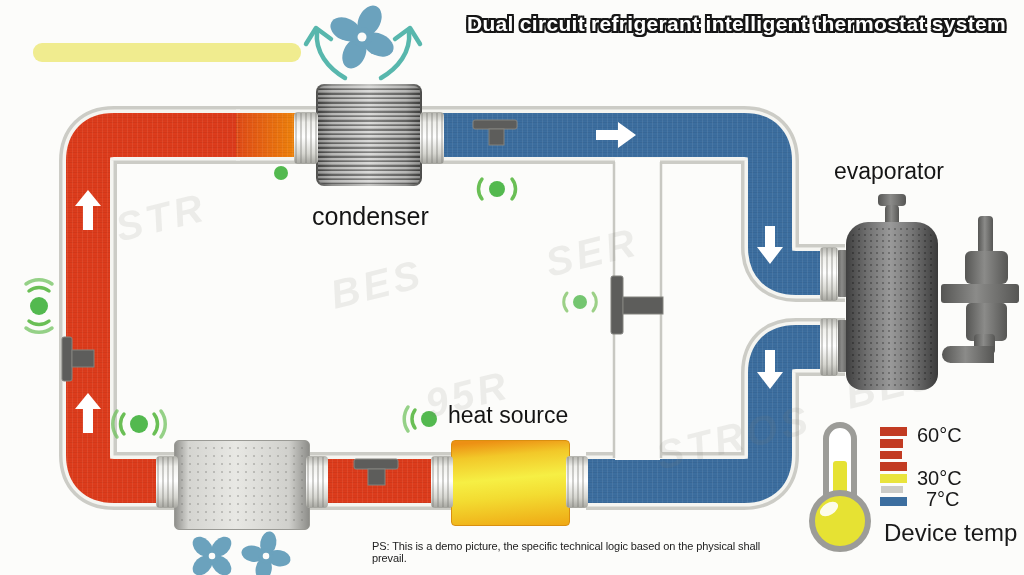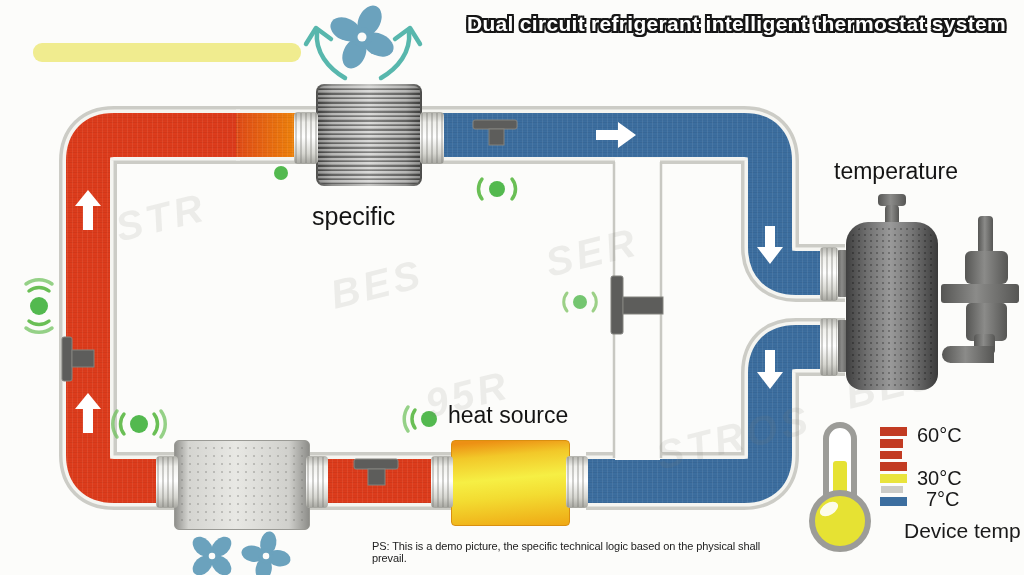--- a/index.html
+++ b/index.html
@@ -264,30 +264,30 @@
 
   <div class="conn" style="left:294px;top:112px;width:24px;height:52px;"></div>
   <div class="conn" style="left:420px;top:112px;width:24px;height:52px;"></div>
   <div class="conn" style="left:156px;top:456px;width:22px;height:52px;"></div>
   <div class="conn" style="left:306px;top:456px;width:22px;height:52px;"></div>
   <div class="conn" style="left:431px;top:456px;width:22px;height:52px;"></div>
   <div class="conn" style="left:566px;top:456px;width:22px;height:52px;"></div>
   <div class="conn" style="left:820px;top:247px;width:18px;height:54px;"></div>
   <div class="conn" style="left:820px;top:318px;width:18px;height:58px;"></div>
 
-  <div class="abs lbl lbl-condenser">specific</div>
-  <div class="abs lbl lbl-compressor">temperature</div>
+  <div class="abs lbl lbl-condenser">condenser</div>
+  <div class="abs lbl lbl-compressor">evaporator</div>
   <div class="abs lbl lbl-heat">heat source</div>
 
   <div class="lb" style="left:880px;top:427px;width:27px;height:9px;background:#c23b22;"></div>
   <div class="lb" style="left:880px;top:439px;width:23px;height:9px;background:#c23b22;"></div>
   <div class="lb" style="left:880px;top:451px;width:22px;height:8px;background:#c23b22;"></div>
   <div class="lb" style="left:880px;top:462px;width:27px;height:9px;background:#c23b22;"></div>
   <div class="lb" style="left:880px;top:474px;width:27px;height:9px;background:#e9e43c;"></div>
   <div class="lb" style="left:881px;top:486px;width:22px;height:7px;background:#cbcbc7;"></div>
   <div class="lb" style="left:880px;top:497px;width:27px;height:9px;background:#3c6e9f;"></div>
   <div class="abs leg-txt" style="left:917px;top:424px;font-size:20px;">60°C</div>
   <div class="abs leg-txt" style="left:917px;top:467px;font-size:20px;">30°C</div>
   <div class="abs leg-txt" style="left:926px;top:488px;font-size:20px;">7°C</div>
-  <div class="abs leg-txt" style="left:884px;top:519px;font-size:21px;margin-left:20px;">Device temp</div>
+  <div class="abs leg-txt" style="left:884px;top:519px;font-size:24px;">Device temp</div>
 
   <div class="abs footnote">PS: This is a demo picture, the specific technical logic based on the physical shall prevail.</div>
 </div>
 
 </body></html>

